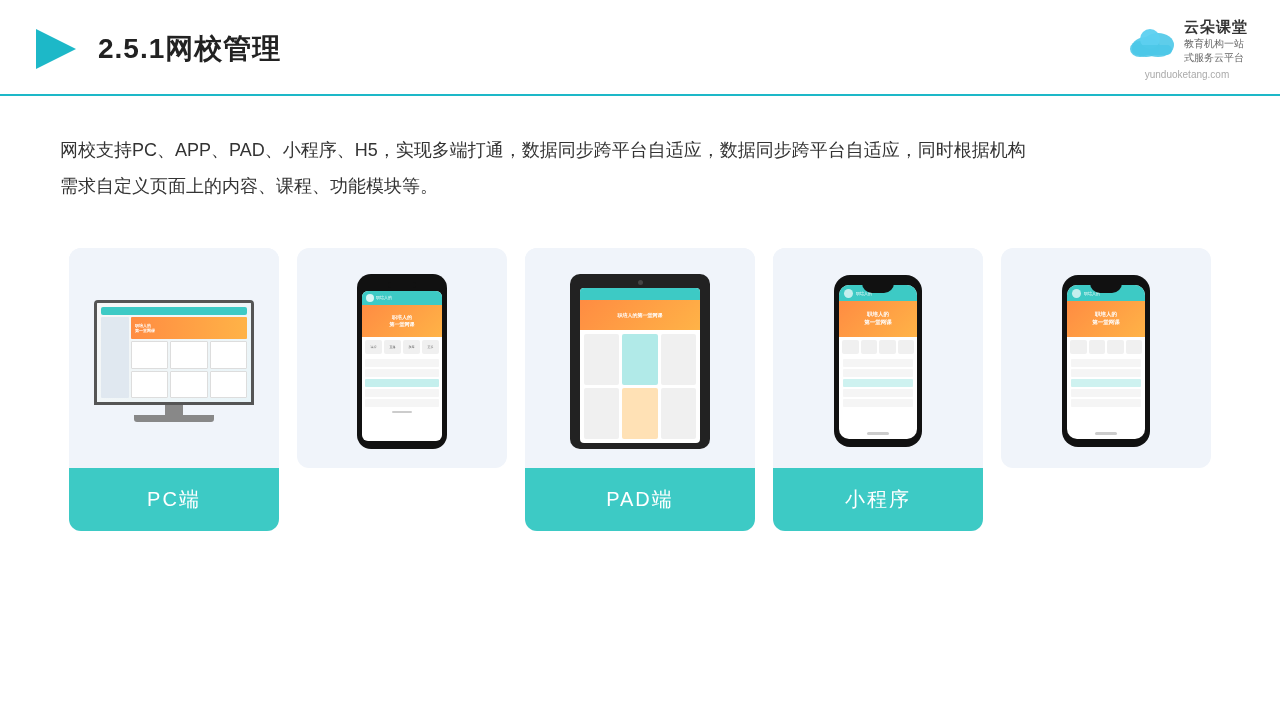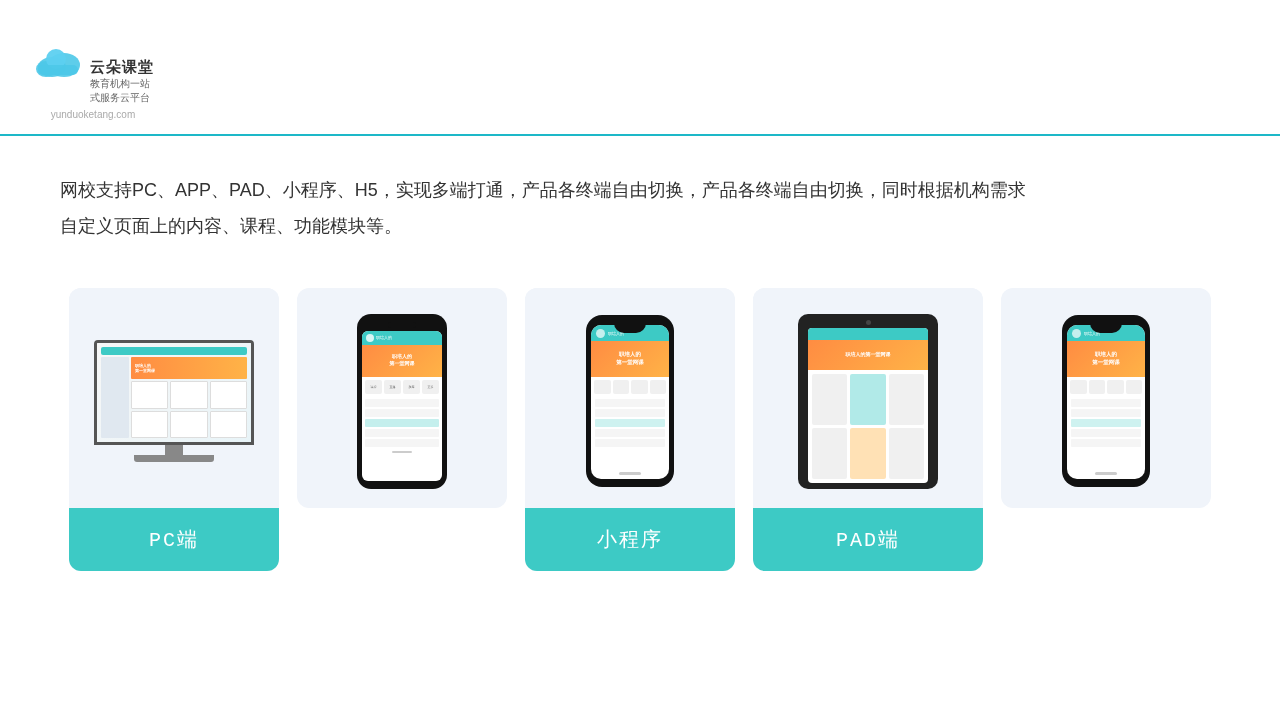--- a/index.html
+++ b/index.html
@@ -56,21 +56,20 @@
       max-width: 1100px;
     }
 
     
     .cards-container {
       display: flex;
       gap: 18px;
       padding: 24px 60px 0 60px;
       justify-content: center;
       align-items: flex-start;
-      font-family: Liberation Mono, monospace;
     }
 
     .card {
       background: #f0f4fa;
       border-radius: 12px;
       width: 210px;
       display: flex;
       flex-direction: column;
       align-items: center;
       overflow: hidden;
@@ -375,43 +374,50 @@
       border-radius: 10px;
       overflow: hidden;
       display: flex;
       flex-direction: column;
     }
   </style>
 </head>
 <body>
 
 <div class="header">
+  <div class="header-left">
+
+    <svg class="play-icon" viewBox="0 0 48 48" fill="none">
+      <polygon points="4,4 44,24 4,44" fill="#1db8c8"></polygon>
+    </svg>
+    <span class="page-title">2.5.1网校管理</span>
+  </div>
 
   <div class="logo-area">
     <div class="logo-cloud">
 
       <svg width="52" height="34" viewBox="0 0 52 34">
         <ellipse cx="20" cy="22" rx="14" ry="10" fill="#4dc8e8" opacity="0.9"></ellipse>
         <ellipse cx="32" cy="20" rx="16" ry="12" fill="#4dc8e8" opacity="0.9"></ellipse>
         <ellipse cx="14" cy="24" rx="10" ry="8" fill="#4dc8e8" opacity="0.9"></ellipse>
         <circle cx="24" cy="14" r="10" fill="#5dd0f0" opacity="0.95"></circle>
         <rect x="6" y="20" width="40" height="10" rx="5" fill="#4dc8e8" opacity="0.9"></rect>
       </svg>
       <div>
-        <div style="font-size:15px;font-weight:600;color:#333;letter-spacing:1px;margin-top:40px;">云朵课堂</div>
+        <div style="font-size:15px;font-weight:600;color:#333;letter-spacing:1px;">云朵课堂</div>
         <div style="font-size:10px;color:#666;line-height:1.4;white-space:pre-line;">教育机构一站
 式服务云平台</div>
       </div>
     </div>
     <div style="font-size:10px;color:#aaa;margin-top:2px;">yunduoketang.com</div>
   </div>
 </div>
 
 <div class="description">
-  <span>网校支持PC、APP、PAD、小程序、H5，实现多端打通，产品各终端自由切换，产品各终端自由切换，同时根据机构需求自定义页面上的内容、课程、功能模块等。</span>
+  <span>网校支持PC、APP、PAD、小程序、H5，实现多端打通，数据同步跨平台自适应，数据同步跨平台自适应，同时根据机构需求自定义页面上的内容、课程、功能模块等。</span>
 </div>
 
 <div class="cards-container">
 
   <div class="card">
     <div class="card-image-area">
       <div class="pc-mockup">
         <div class="pc-screen">
           <div class="pc-screen-content">
             <div class="pc-top-bar"></div>
@@ -476,20 +482,43 @@
             <div class="phone-row"></div>
           </div>
           <div class="phone-bottom">
             <div class="phone-home"></div>
           </div>
         </div>
       </div>
     </div>
   </div>
 
+  <div class="card" style="width:230px;">
+    <div class="card-image-area">
+      <div class="pad-mockup">
+        <div class="pad-camera"></div>
+        <div class="pad-screen">
+          <div class="pad-top-bar"></div>
+          <div class="pad-banner">
+            <span class="pad-banner-text">职培人的第一堂网课</span>
+          </div>
+          <div class="pad-grid">
+            <div class="pad-grid-item"></div>
+            <div class="pad-grid-item" style="background:#3dcac5;opacity:0.4;"></div>
+            <div class="pad-grid-item"></div>
+            <div class="pad-grid-item"></div>
+            <div class="pad-grid-item" style="background:#ffb347;opacity:0.4;"></div>
+            <div class="pad-grid-item"></div>
+          </div>
+        </div>
+      </div>
+    </div>
+    <div class="card-label">PAD端</div>
+  </div>
+
   <div class="card">
     <div class="card-image-area">
       <div class="mini-phone">
         <div class="mini-phone-notch"></div>
         <div class="mini-phone-screen">
           <div style="height:16px;background:#3dcac5;width:100%;display:flex;align-items:center;padding:3px 5px;gap:3px;">
             <div style="width:9px;height:9px;border-radius:50%;background:rgba(255,255,255,0.7);"></div>
             <span style="font-size:4px;color:#fff;">职培人的</span>
           </div>
           <div style="height:36px;background:linear-gradient(135deg,#ff8c42,#ffb347);display:flex;align-items:center;justify-content:center;">
@@ -510,43 +539,20 @@
           </div>
           <div style="flex:1;display:flex;align-items:flex-end;justify-content:center;padding-bottom:4px;">
             <div style="width:22px;height:3px;background:#ccc;border-radius:2px;"></div>
           </div>
         </div>
       </div>
     </div>
     <div class="card-label">小程序</div>
   </div>
 
-  <div class="card" style="width:230px;">
-    <div class="card-image-area">
-      <div class="pad-mockup">
-        <div class="pad-camera"></div>
-        <div class="pad-screen">
-          <div class="pad-top-bar"></div>
-          <div class="pad-banner">
-            <span class="pad-banner-text">职培人的第一堂网课</span>
-          </div>
-          <div class="pad-grid">
-            <div class="pad-grid-item"></div>
-            <div class="pad-grid-item" style="background:#3dcac5;opacity:0.4;"></div>
-            <div class="pad-grid-item"></div>
-            <div class="pad-grid-item"></div>
-            <div class="pad-grid-item" style="background:#ffb347;opacity:0.4;"></div>
-            <div class="pad-grid-item"></div>
-          </div>
-        </div>
-      </div>
-    </div>
-    <div class="card-label">PAD端</div>
-  </div>
-
   <div class="card">
     <div class="card-image-area">
       <div class="mini-phone">
         <div class="mini-phone-notch"></div>
         <div class="mini-phone-screen">
           <div style="height:16px;background:#3dcac5;width:100%;display:flex;align-items:center;padding:3px 5px;gap:3px;">
             <div style="width:9px;height:9px;border-radius:50%;background:rgba(255,255,255,0.7);"></div>
             <span style="font-size:4px;color:#fff;">职培人的</span>
           </div>
           <div style="height:36px;background:linear-gradient(135deg,#ff8c42,#ffb347);display:flex;align-items:center;justify-content:center;">

